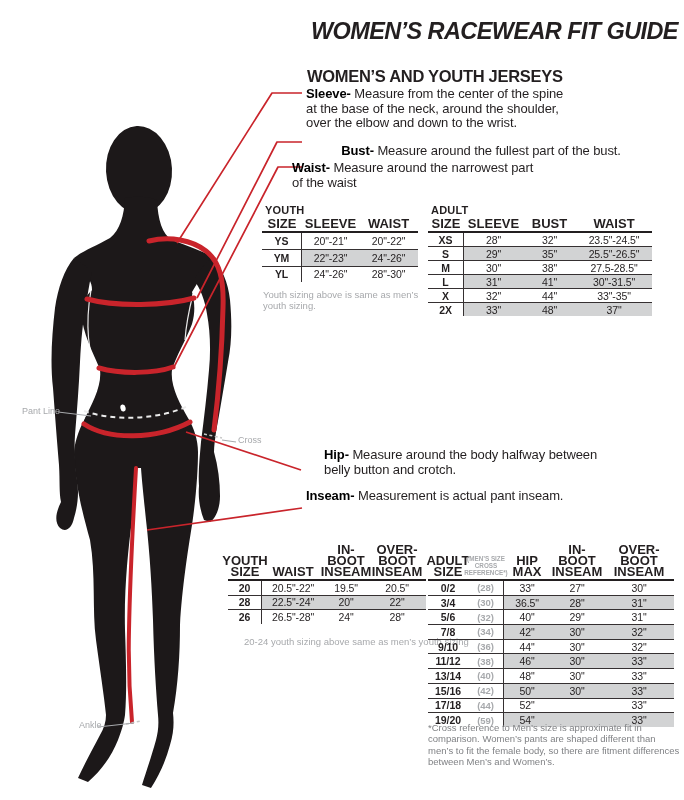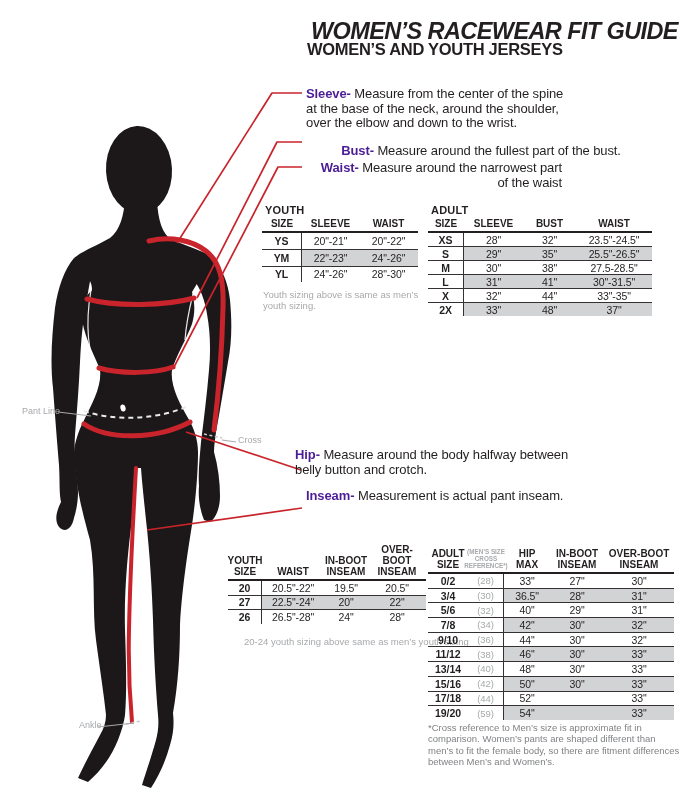--- a/index.html
+++ b/index.html
@@ -8,35 +8,35 @@
     font-family:"Liberation Sans",sans-serif;color:#231f20;padding-left:16px;
   }
   .abs{position:absolute;}
   svg{display:block;}
   #body-svg{position:absolute;left:8px;top:110px;width:264px;height:690px;pointer-events:none;z-index:1;}
   #callout-svg{position:absolute;left:0;top:0;width:684px;height:800px;pointer-events:none;z-index:2;}
   .txt{z-index:3;}
 
   #page-title{left:311px;top:18px;font-size:23.5px;font-weight:800;font-style:italic;letter-spacing:-0.6px;white-space:nowrap;}
   .section-heading{font-size:16.5px;font-weight:bold;letter-spacing:-0.3px;white-space:nowrap;}
-  #jerseys-heading{left:307px;top:40px;}
+  #jerseys-heading{left:307px;top:67px;}
   #pants-heading{left:307px;top:420px;}
 
   .measure{font-size:13px;line-height:14.6px;letter-spacing:-0.1px;}
-  .mlabel{color:#4c1d95;font-weight:bold;}
+  .mlabel{color:#000000;font-weight:bold;}
   #m-sleeve{left:306px;top:87px;width:262px;}
   #m-bust{left:306px;top:144px;width:350px;text-align:center;}
-  #m-waist{left:312px;top:161px;width:250px;text-align:right;}
-  #m-hip{left:295px;top:448px;width:278px;}
+  #m-waist{left:292px;top:161px;width:250px;}
+  #m-hip{left:324px;top:448px;width:278px;}
   #m-inseam{left:306px;top:489px;width:350px;}
 
   .fit-table{position:absolute;z-index:3;}
   .tbl-title{font-size:11px;font-weight:bold;letter-spacing:0.2px;margin-bottom:2px;padding-left:3px;}
   .thead{display:flex;border-bottom:2px solid #231f20;align-items:flex-end;}
-  .th{font-size:10px;font-weight:bold;text-align:center;white-space:pre-line;line-height:11px;padding-bottom:2px;
+  .th{font-size:13px;font-weight:bold;text-align:center;white-space:pre-line;line-height:11px;padding-bottom:2px;
       display:flex;align-items:flex-end;justify-content:center;box-sizing:border-box;}
   .tbody{display:block;}
   .tr{display:flex;}
   .tr + .tr{border-top:1px solid #353031;}
   .td{font-size:10.5px;display:flex;align-items:center;justify-content:center;box-sizing:border-box;letter-spacing:-0.1px;}
   .td.c0{font-weight:bold;}
 
   #t-jy{left:262px;top:204px;}
   #t-jy .c0{width:40px;} #t-jy .c1{width:57px;} #t-jy .c2{width:59px;}
   #t-jy .tr{height:15.8px;}
@@ -54,21 +54,21 @@
   #t-py .thead{min-height:28px;}
   #t-py .tr{height:13.6px;}
   #t-py .td.c0{border-right:1px solid #353031;}
   #t-py .tr:nth-child(even) .td:not(.c0){background:#d2d3d4;}
 
   #t-pa{left:428px;top:544px;}
   #t-pa .c0{width:40px;} #t-pa .c1{width:36px;} #t-pa .c2{width:46px;} #t-pa .c3{width:54px;} #t-pa .c4{width:70px;}
   #t-pa .thead{min-height:28px;}
   #t-pa .th.c1{font-size:6.3px;line-height:6.9px;color:#a7a9ac;}
   #t-pa .tr{height:13.7px;}
-  #t-pa .td.c1{border-right:1px solid #353031;color:#a7a9ac;font-weight:normal;font-size:9.5px;}
+  #t-pa .td.c1{border-right:1px solid #353031;color:#a7a9ac;font-weight:bold;font-size:9.5px;}
   #t-pa .tr:nth-child(even) .td.c2,
   #t-pa .tr:nth-child(even) .td.c3,
   #t-pa .tr:nth-child(even) .td.c4{background:#d2d3d4;}
 
   .note{color:#a7a9ac;font-size:9.5px;line-height:11px;}
   #note-jy{left:263px;top:289px;width:162px;}
   #note-py{left:244px;top:636px;white-space:nowrap;}
   #footnote{left:428px;top:722px;width:253px;color:#808285;font-size:9.5px;line-height:11.3px;}
 
   .fig-label{font-size:9px;color:#a7a9ac;white-space:nowrap;}
@@ -293,21 +293,21 @@
 INSEAM</div>
     </div>
     <div class="tbody">
         <div class="tr">
           <div class="td c0">20</div>
           <div class="td c1">20.5"-22"</div>
           <div class="td c2">19.5"</div>
           <div class="td c3">20.5"</div>
         </div>
         <div class="tr">
-          <div class="td c0">27</div>
+          <div class="td c0">28</div>
           <div class="td c1">22.5"-24"</div>
           <div class="td c2">20"</div>
           <div class="td c3">22"</div>
         </div>
         <div class="tr">
           <div class="td c0">26</div>
           <div class="td c1">26.5"-28"</div>
           <div class="td c2">24"</div>
           <div class="td c3">28"</div>
         </div>

